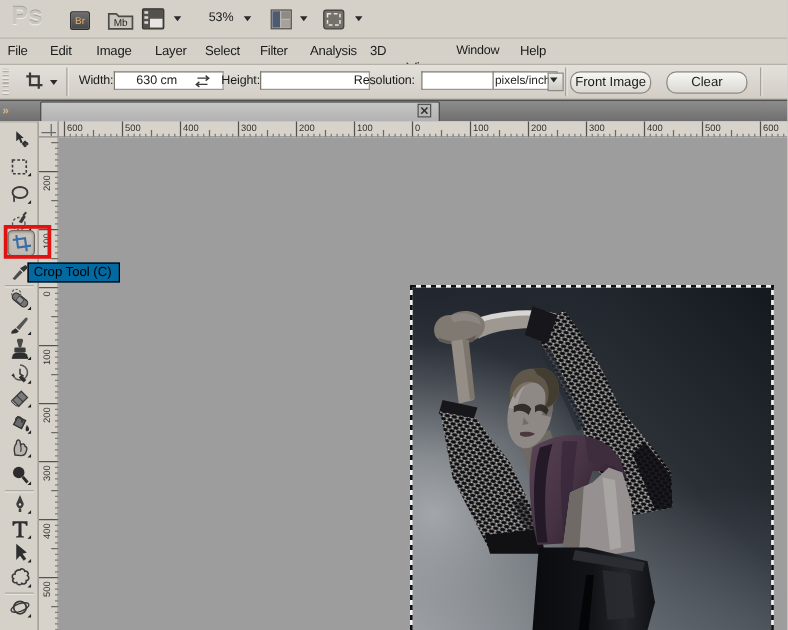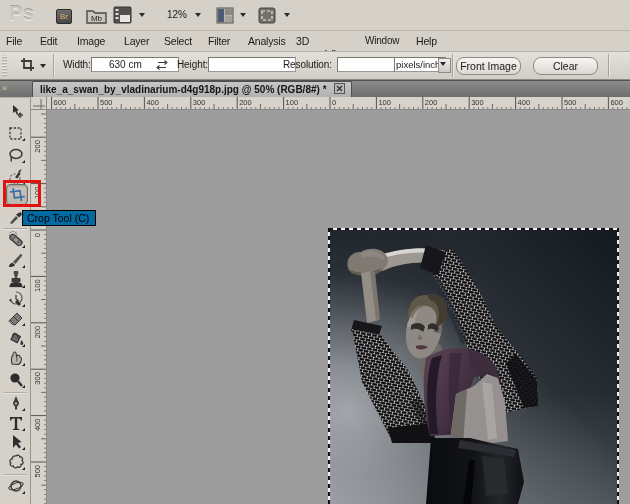--- a/index.html
+++ b/index.html
@@ -20,21 +20,21 @@
     <svg class="abs" style="left:113px;top:6px" width="19" height="18">
       <rect x="1" y="1" width="17" height="16" rx="1" fill="#55524e" stroke="#36342f"></rect>
       <rect x="2.5" y="3" width="3" height="2" fill="#ddd"></rect>
       <rect x="2.5" y="7" width="3" height="2" fill="#ddd"></rect>
       <rect x="2.5" y="11" width="3" height="2" fill="#ddd"></rect>
       <rect x="7" y="9" width="10" height="7" fill="#e8e6e2"></rect>
     </svg>
     <div class="abs" style="left:139px;top:13px">
       <span class="arr"></span>
     </div>
-    <div class="abs lbl" style="left:167px;top:9px;">12%</div>
+    <div class="abs lbl" style="left:167px;top:9px;">53%</div>
     <div class="abs" style="left:195px;top:13px">
       <span class="arr"></span>
     </div>
     <svg class="abs" style="left:216px;top:7px" width="18" height="17">
       <rect x="1" y="1" width="16" height="15" fill="#b9b6b0" stroke="#55524c"></rect>
       <rect x="2" y="2" width="6" height="13" fill="#4d5a74"></rect>
       <rect x="9" y="2" width="7" height="6" fill="#8e8b85"></rect>
       <rect x="9" y="9" width="7" height="6" fill="#a5a29c"></rect>
     </svg>
     <div class="abs" style="left:240px;top:13px">
@@ -83,21 +83,20 @@
     <div class="abs" style="left:440px;top:62px">
       <span class="arr" style="border-left-width:3px;border-right-width:3px;"></span>
     </div>
     <div class="vsep" style="left:452px;top:54px;height:23px;"></div>
     <div class="btn" style="left:456px;top:57px;width:63px;">Front Image</div>
     <div class="btn" style="left:533px;top:57px;width:63px;">Clear</div>
     <div class="vsep" style="left:608px;top:54px;height:23px;"></div>
     <div class="abs" style="left:0;top:80px;width:630px;height:17px;background:linear-gradient(#8c8c8c,#6e6e6e);border-top:1px solid #55524d;box-sizing:border-box;"></div>
     <div class="abs" style="left:2px;top:83px;font-size:9px;color:#d8b48a;font-weight:bold;letter-spacing:-1px;">»</div>
     <div class="abs" style="left:32px;top:81px;width:320px;height:16px;background:linear-gradient(#c6c6c6,#b2b2b2);border:1px solid #4f4f4f;border-bottom:none;box-sizing:border-box;border-radius:2px 2px 0 0;"></div>
-    <div class="abs" style="left:40px;top:84px;font-size:10px;color:#141414;font-weight:bold;letter-spacing:0;">like_a_swan_by_vladinarium-d4g918p.jpg @ 50% (RGB/8#) *</div>
     <div class="abs" style="left:334px;top:83px;width:11px;height:11px;border:1px solid #555;background:#b8b8b8;box-sizing:border-box;"></div>
     <svg class="abs" style="left:335px;top:84px" width="9" height="9">
       <path d="M2,2 L7,7 M7,2 L2,7" stroke="#333" stroke-width="1.3"></path>
     </svg>
     <div class="abs" style="left:47px;top:110px;width:583px;height:394px;background:#9d9d9d;"></div>
     <svg width="583" height="13" style="position:absolute;left:47px;top:97px">
       <rect width="583" height="13" fill="#d7d3cb"></rect>
       <line x1="4.6" y1="0" x2="4.6" y2="13" stroke="#55534e" stroke-width="1"></line>
       <line x1="9.2" y1="10" x2="9.2" y2="13" stroke="#7d7b75" stroke-width="1"></line>
       <line x1="13.9" y1="10" x2="13.9" y2="13" stroke="#7d7b75" stroke-width="1"></line>

